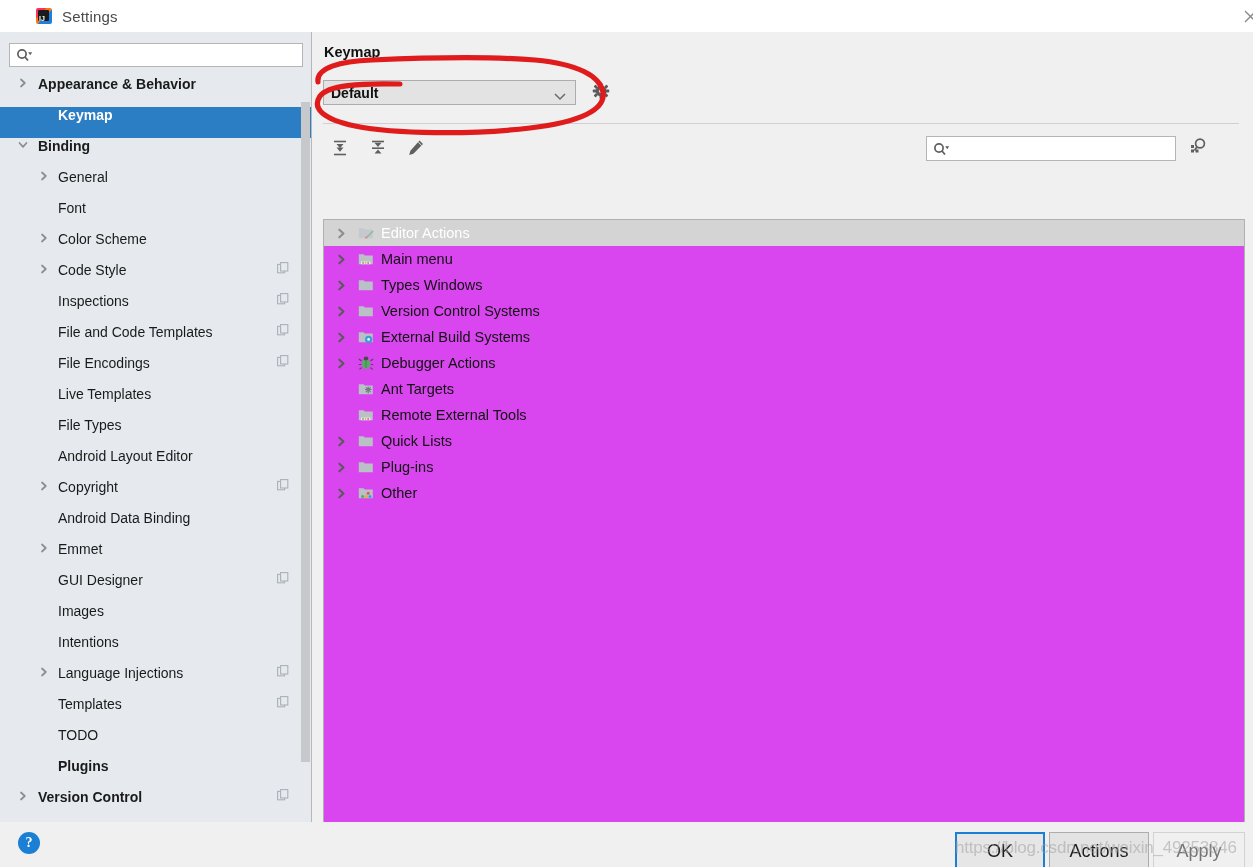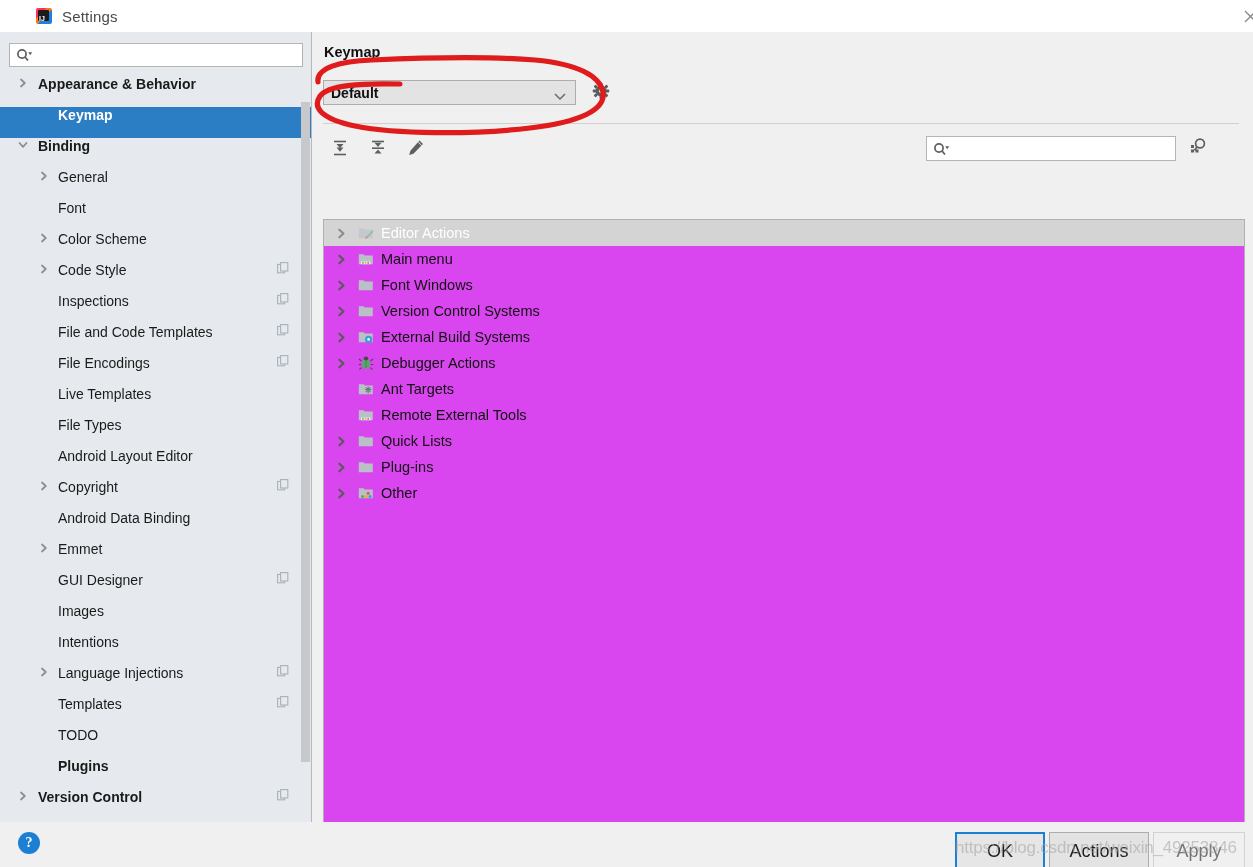--- a/index.html
+++ b/index.html
@@ -599,21 +599,21 @@
         </div>
         <div class="tree-row">
           <span class="t-arrow">
             <svg width="13" height="13" viewBox="0 0 12 12">
               <polyline points="4,2.5 7.8,6 4,9.5" fill="none" stroke="#5a5a5a" stroke-width="2" stroke-linecap="round" stroke-linejoin="round"></polyline>
             </svg>
           </span>
           <span class="t-ico"><svg width="16" height="16" viewBox="0 0 16 16">
               <path d="M0.8 3.2 L5.6 3.2 L6.8 4.6 L14.8 4.6 L14.8 13.2 L0.8 13.2 Z" fill="#b9c0c6"></path>
             </svg></span>
-          <span class="t-lbl">Font Windows</span>
+          <span class="t-lbl">Types Windows</span>
         </div>
         <div class="tree-row">
           <span class="t-arrow">
             <svg width="13" height="13" viewBox="0 0 12 12">
               <polyline points="4,2.5 7.8,6 4,9.5" fill="none" stroke="#5a5a5a" stroke-width="2" stroke-linecap="round" stroke-linejoin="round"></polyline>
             </svg>
           </span>
           <span class="t-ico"><svg width="16" height="16" viewBox="0 0 16 16">
               <path d="M0.8 3.2 L5.6 3.2 L6.8 4.6 L14.8 4.6 L14.8 13.2 L0.8 13.2 Z" fill="#b9c0c6"></path>
             </svg></span>

